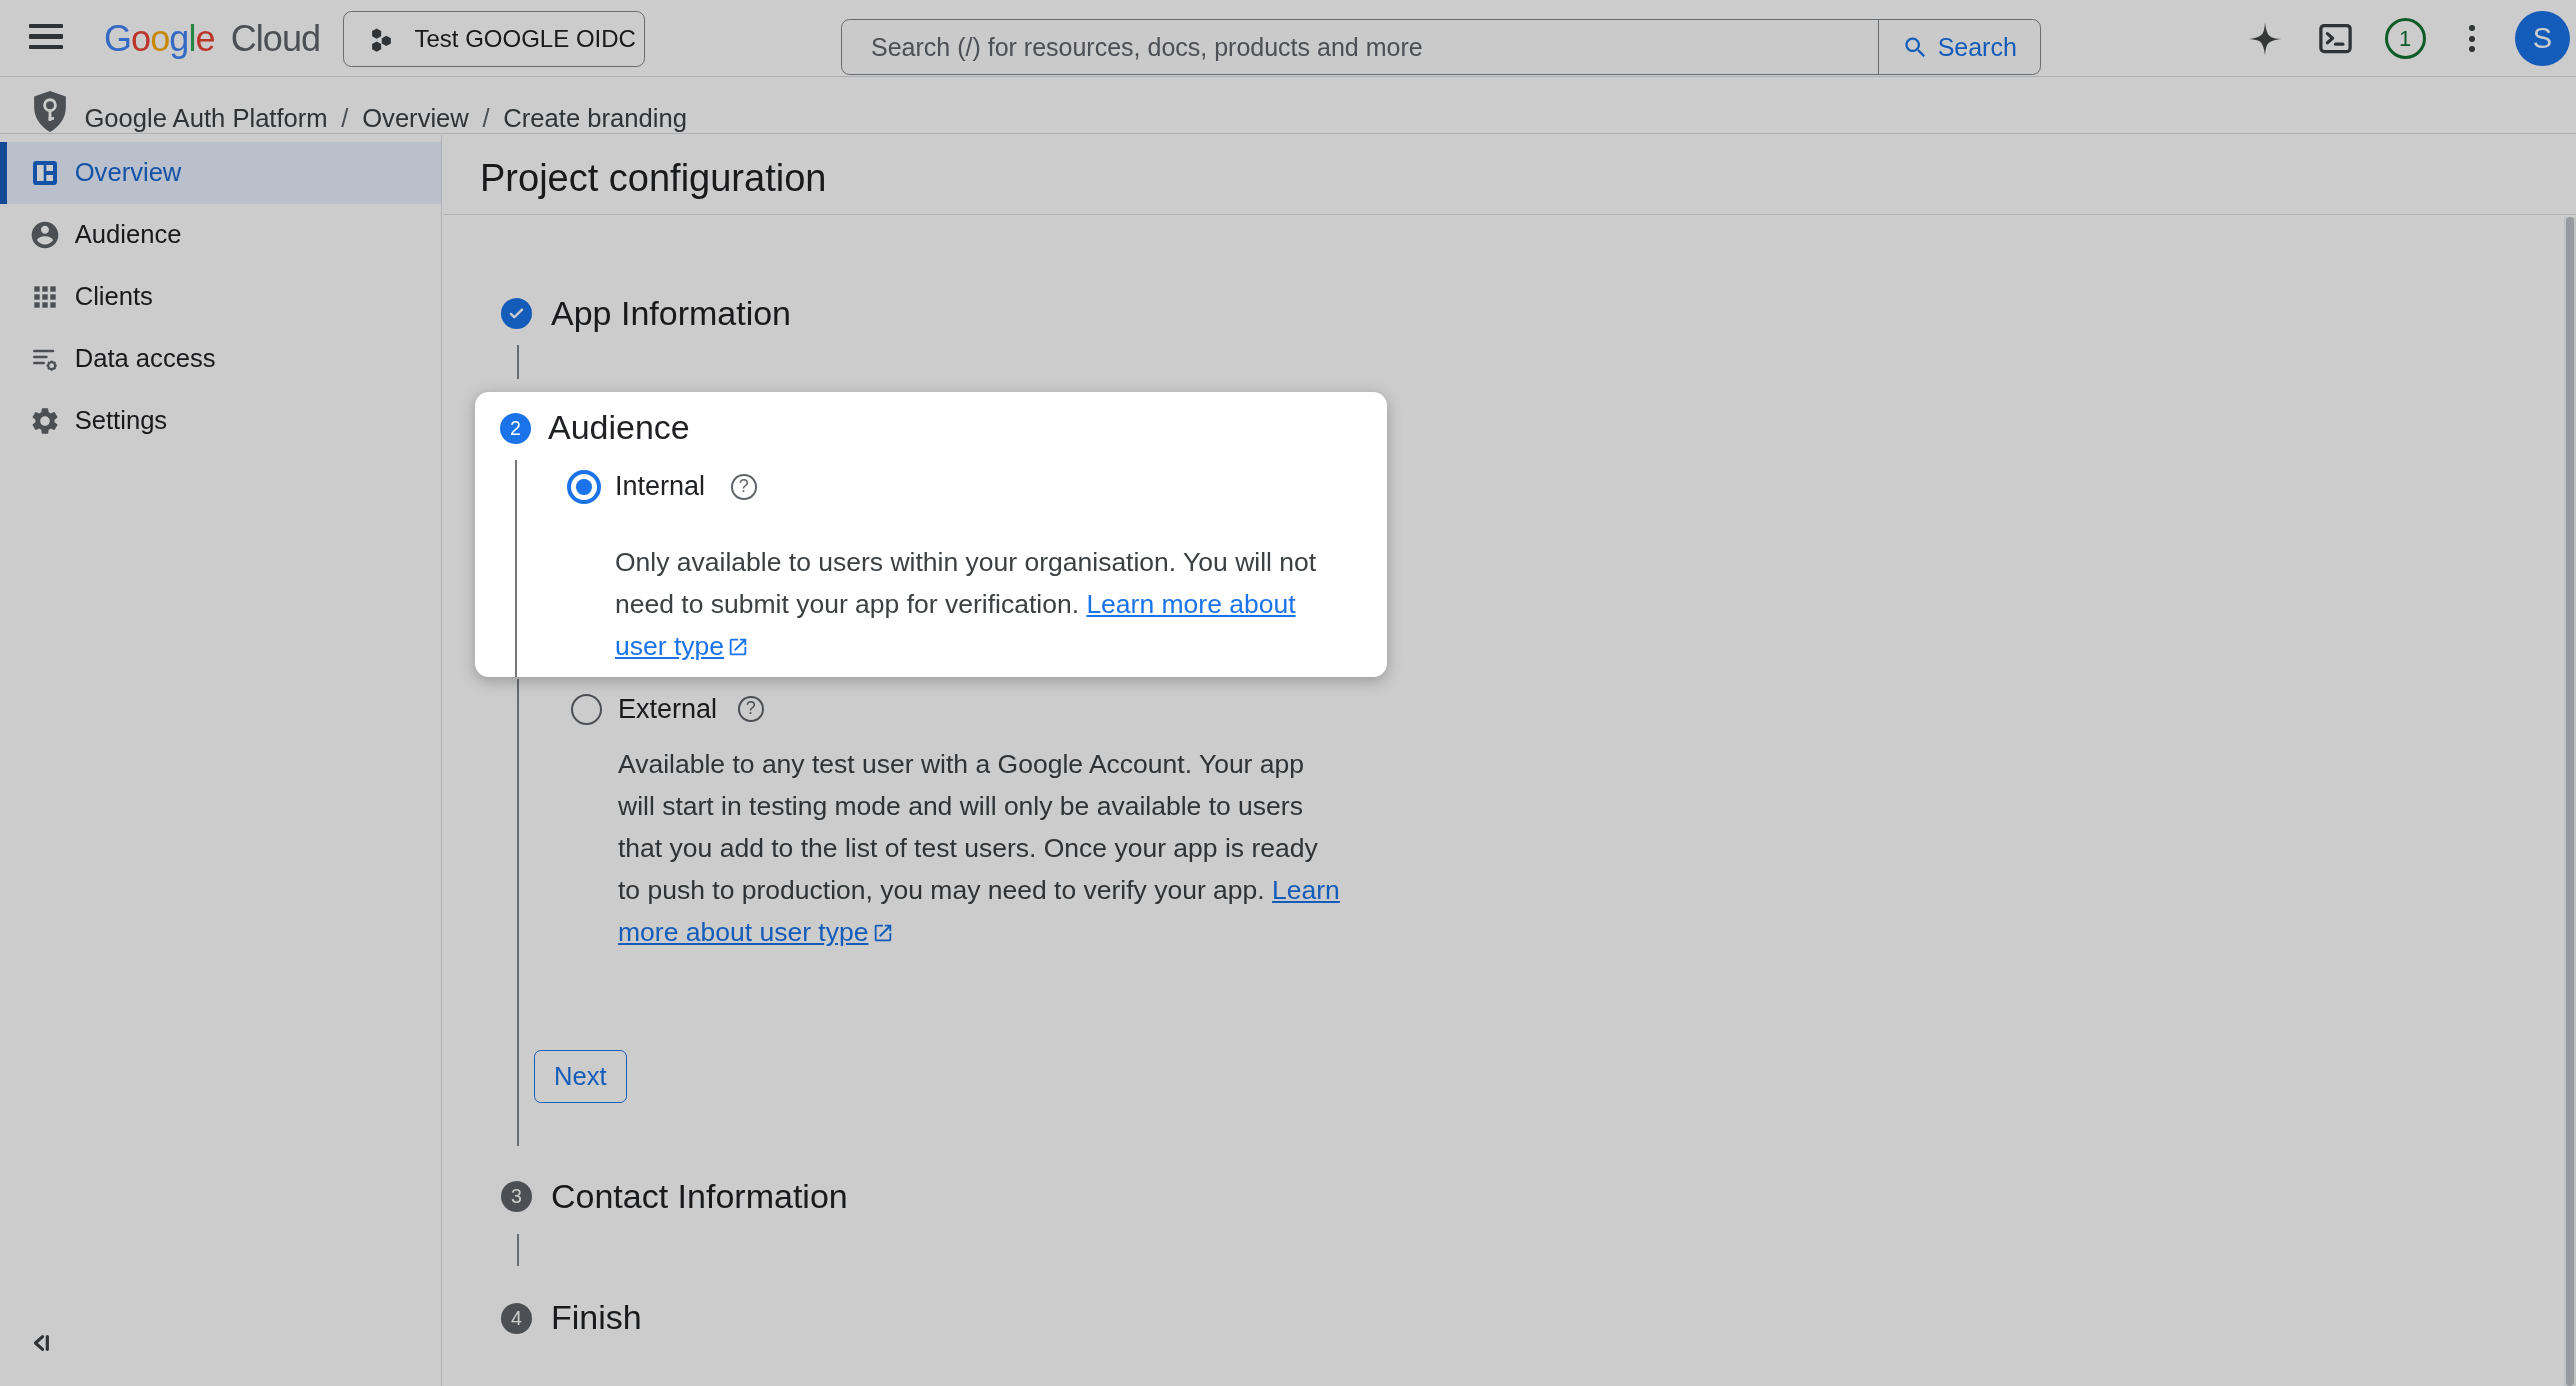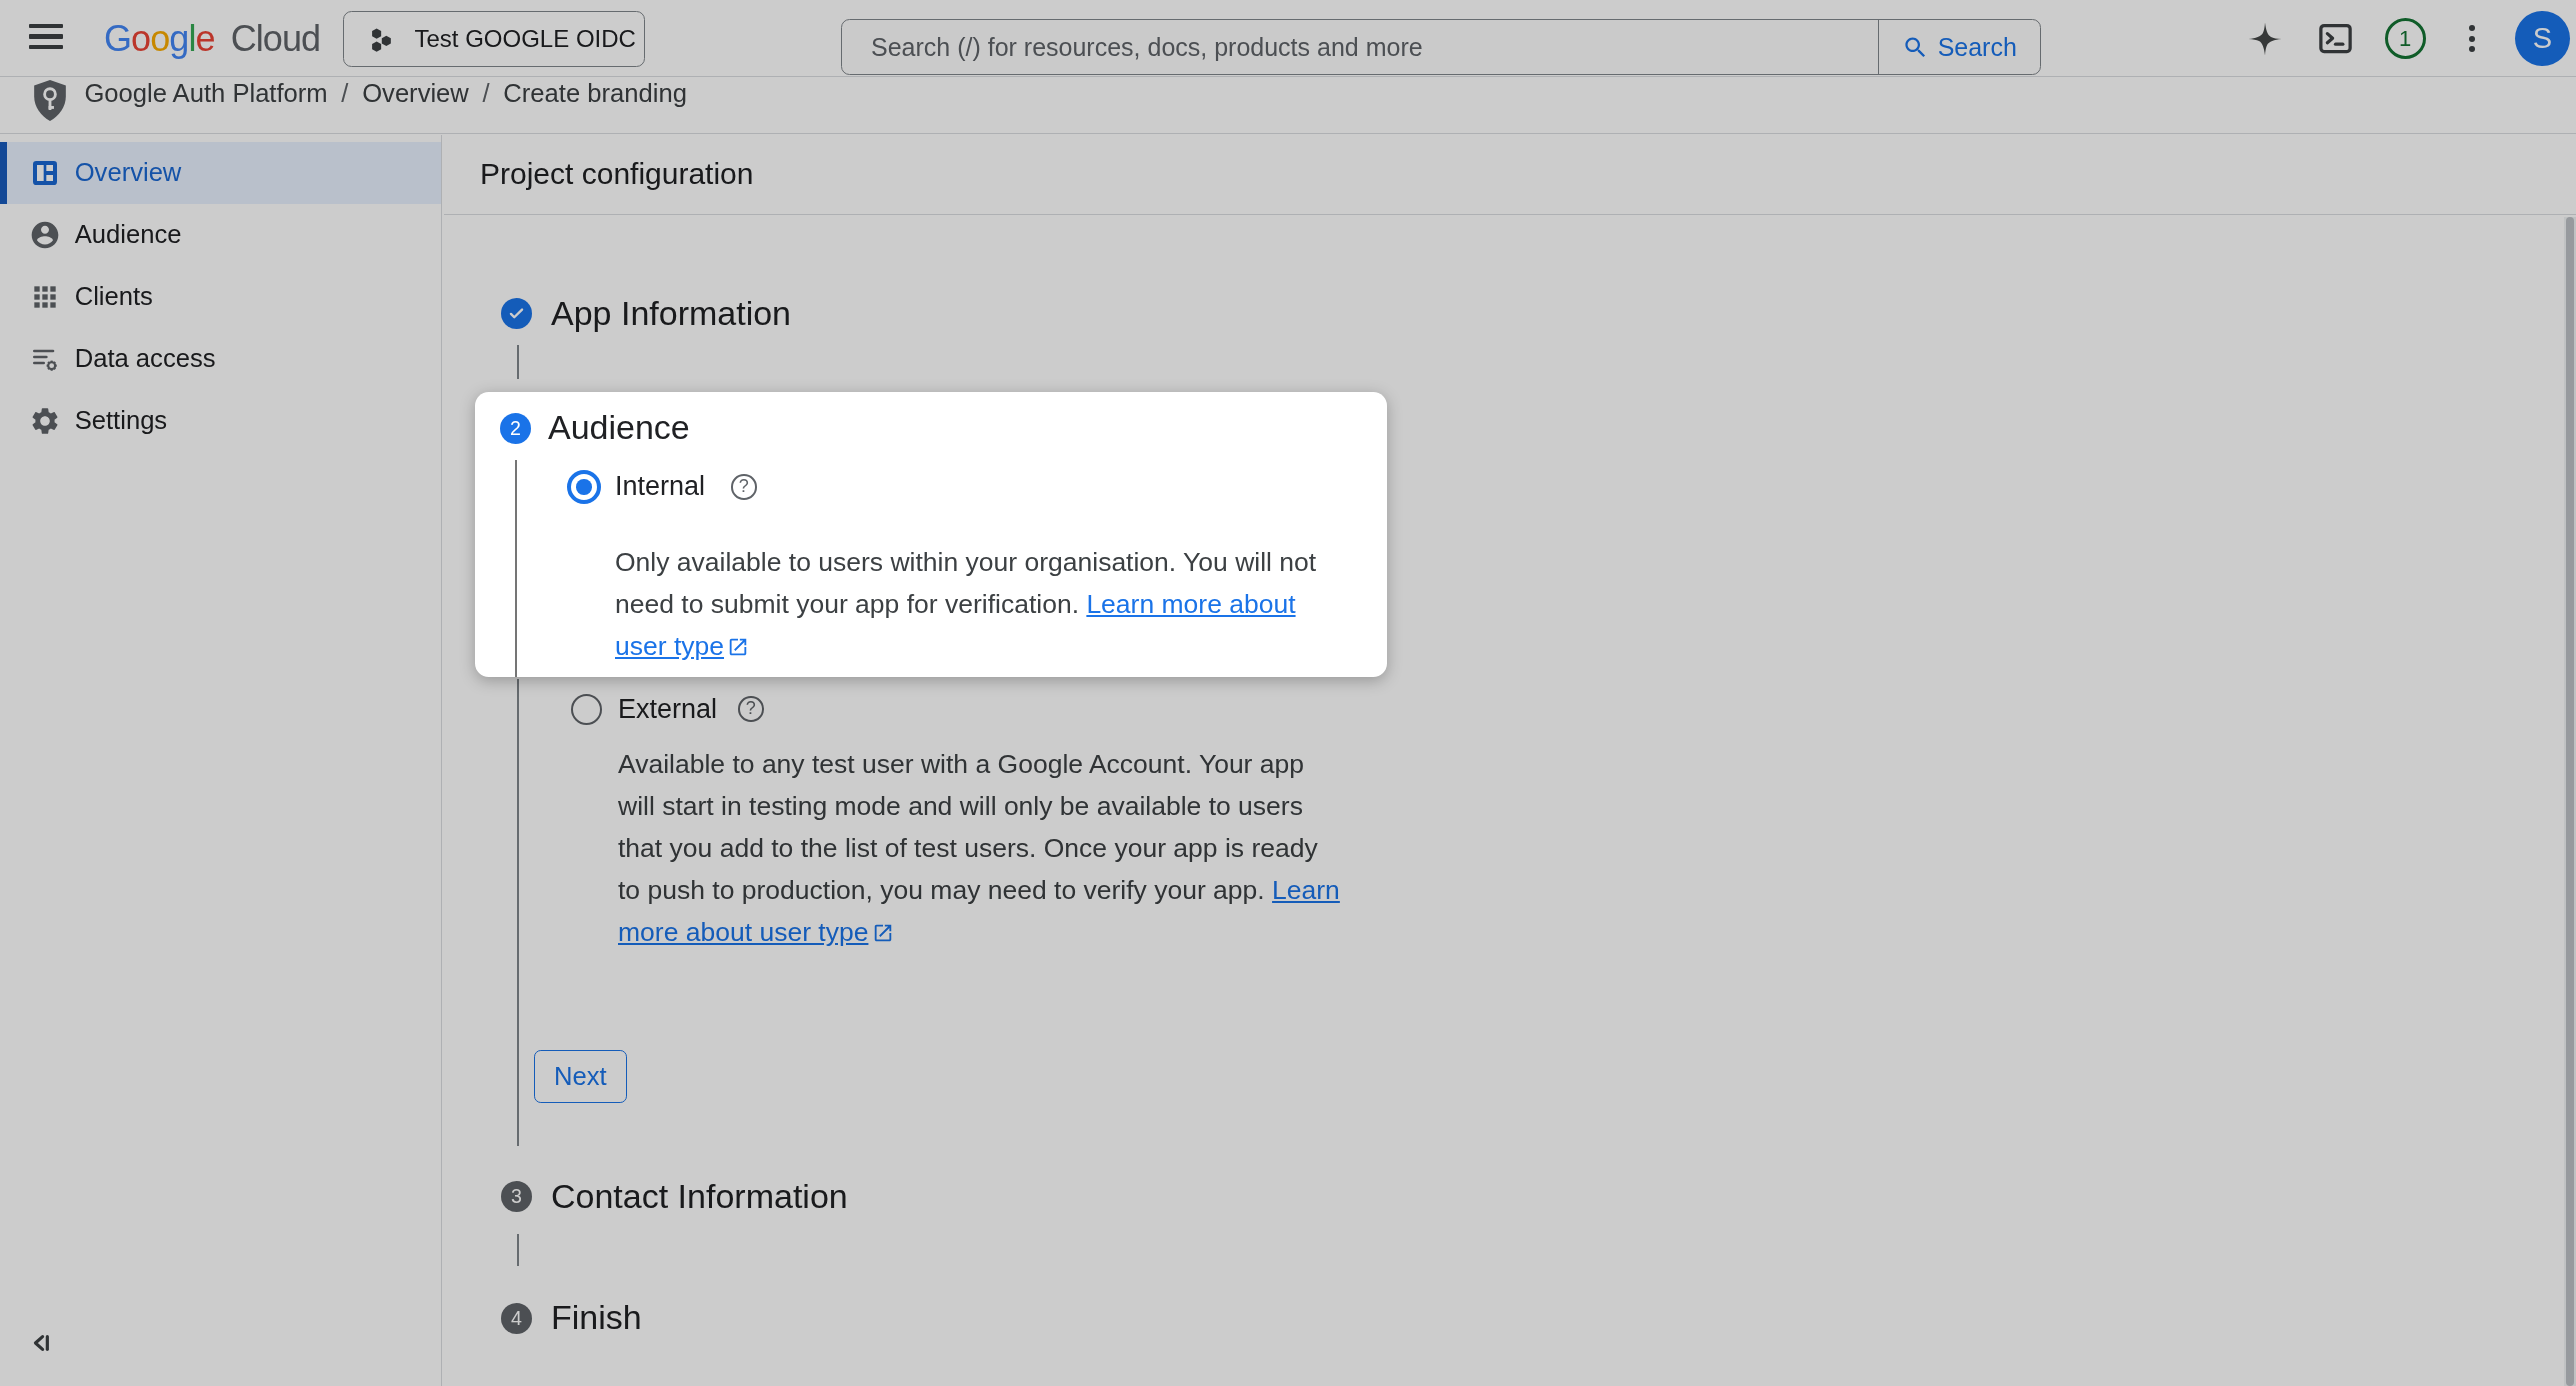--- a/index.html
+++ b/index.html
@@ -38,41 +38,41 @@
   #avatar  { left:2515px; width:55px; }
   #notif .ring { width:41px; height:41px; border:3.4px solid #137333; border-radius:50%;
                  display:flex; align-items:center; justify-content:center;
                  font-size:22px; color:#137333; }
   #kebab .dot { width:6px; height:6px; border-radius:50%; background:#3c4043; margin:4.3px auto; }
   #avatar .circle { width:55px; height:55px; border-radius:50%; background:#1a73e8; color:#fff;
                     font-size:29px; display:flex; align-items:center; justify-content:center; }
 
   
   #crumbbar { position:absolute; left:0; top:79px; width:2576px; height:55px; background:#fff;
-              border-bottom:1.7px solid #dadce0; display:flex; align-items:flex-start; }
+              border-bottom:1.7px solid #dadce0; display:flex; align-items:flex-end; }
   #crumbbar .shield { margin:0 15.4px 0 31px; }
   #crumbbar .bc { font-size:25.6px; color:#3c4043; cursor:pointer; }
   #crumbbar .sep { font-size:25.6px; color:#5f6368; margin:0 13.7px; }
 
   
   #sidebar { position:absolute; left:0; top:135px; width:442px; height:1251px; background:#fff;
              border-right:1.7px solid #dadce0; }
   .nav-item { position:relative; height:62px; display:flex; align-items:center; padding-left:29px; cursor:pointer; }
   .nav-item:first-child { margin-top:6.8px; }
   .nav-item .ic { width:32px; height:32px; margin-right:13.7px; flex:none; }
   .nav-item .lbl { font-size:25.6px; color:#202124; }
   .nav-item.selected { background:#e8f0fe; }
   .nav-item.selected::before { content:""; position:absolute; left:0; top:0; bottom:0; width:6.8px; background:#185abc; }
   .nav-item.selected .lbl { color:#1967d2; }
   #collapse-btn { position:absolute; left:22px; bottom:24px; width:38px; height:38px; cursor:pointer; }
 
   
   #main { position:absolute; left:444px; top:135px; width:2132px; height:1251px; background:#fff; }
   #main-header { position:absolute; left:0; top:0; width:100%; height:80px; border-bottom:1.7px solid #dadce0; }
-  #page-title { position:absolute; left:36px; top:22px; font-size:30px; color:#202124; }
+  #page-title { position:absolute; left:36px; top:22px; font-size:38px; color:#202124; }
   #scrollbar { position:absolute; right:0; top:82px; width:12px; bottom:0; background:#f1f3f4; }
   #scrollbar .thumb { position:absolute; top:0; left:1.7px; width:8.5px; height:100%; background:#bdc1c6; border-radius:4.3px; }
 
   .step-badge { position:absolute; width:31px; height:31px; border-radius:50%;
                 display:flex; align-items:center; justify-content:center;
                 color:#fff; font-size:19.6px; font-weight:500; }
   .badge-done, .badge-active { background:#1a73e8; }
   .badge-gray { background:#5f6368; }
   .step-title { position:absolute; font-size:34px; color:#202124; white-space:nowrap; }
   .vline { position:absolute; width:1.7px; background:#80868b; }

